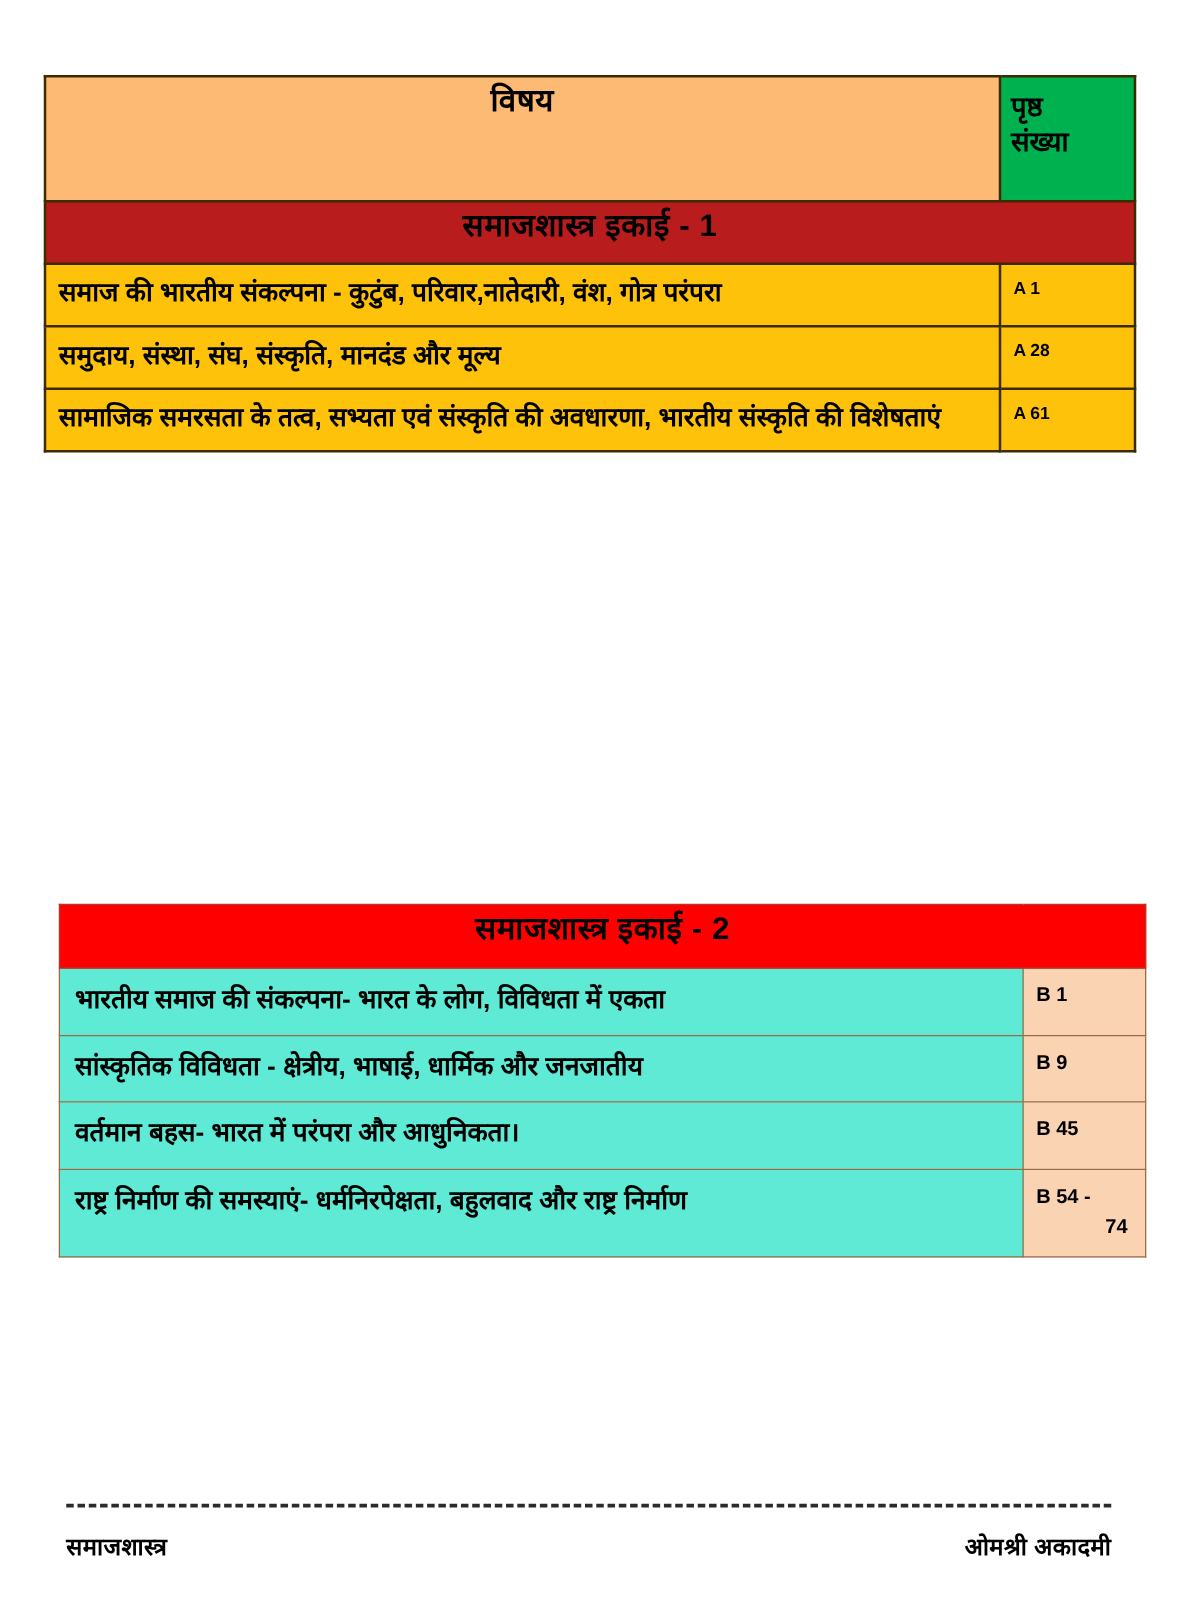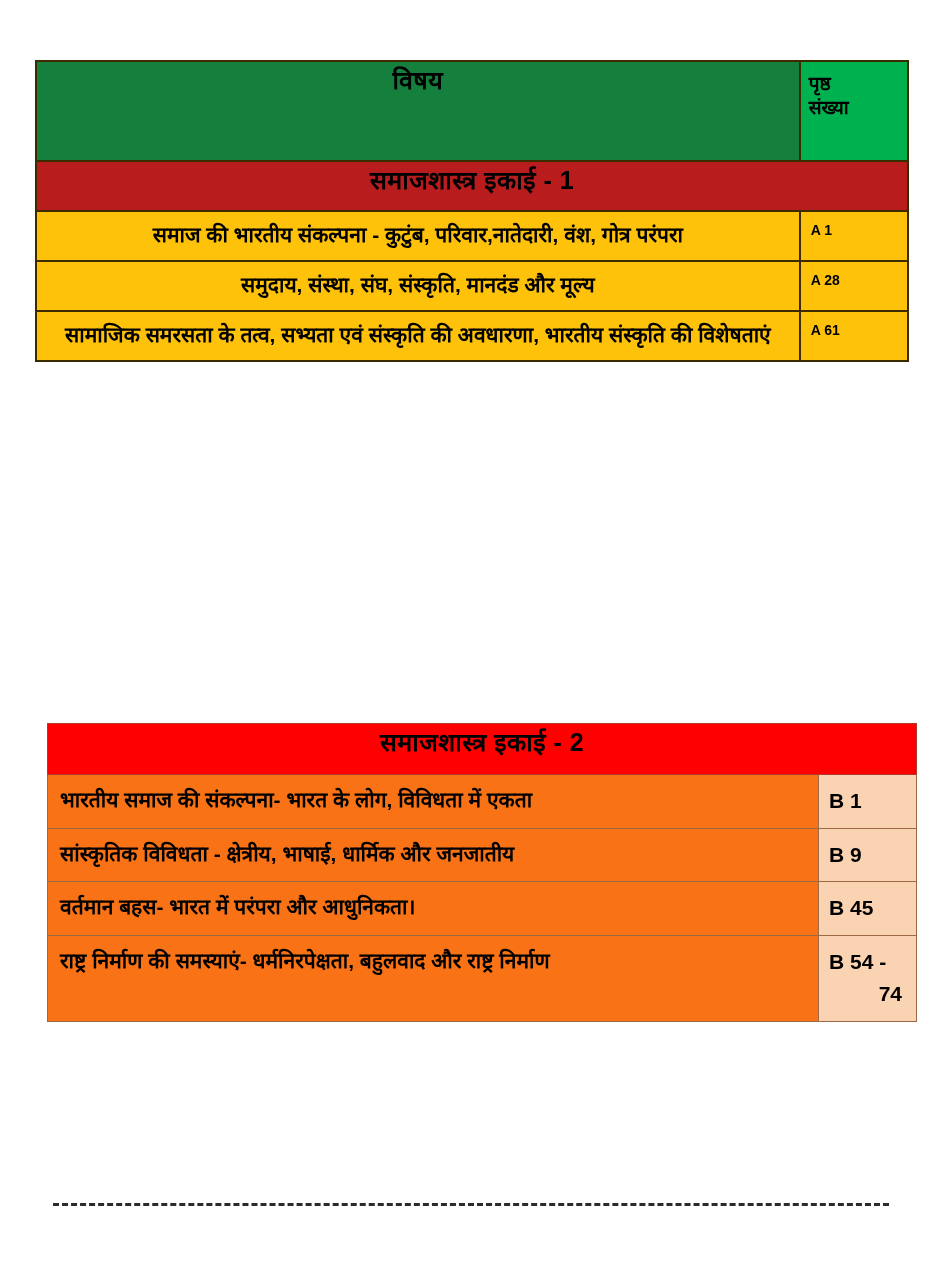--- a/index.html
+++ b/index.html
@@ -36,38 +36,38 @@
   .toc-table-1 td, .toc-table-1 th {
     border: 2px solid #3d2b00;
     padding: 0;
     vertical-align: top;
   }
 
   .col-subject-1 { width: 762px; }
   .col-page-1    { width: 108px; }
 
   .hdr-green {
-    background: #15803d;
+    background: #fdba74;
     height: 98px;
     text-align: center;
     vertical-align: middle;
   }
   .hdr-green .hdr-text {
     font-size: 25px;
     font-weight: bold;
     letter-spacing: .5px;
   }
   .hdr-green-page {
     background: #00b14f;
     text-align: left;
     vertical-align: top;
     padding: 10px 0 0 8px !important;
   }
   .hdr-green-page .hdr-text {
-    font-size: 19px;
+    font-size: 22px;
     font-weight: bold;
     line-height: 1.25;
     display: block;
   }
 
   .unit-band {
     background: #b91c1c;
     height: 48px;
     text-align: center;
     vertical-align: middle;
@@ -78,21 +78,20 @@
     letter-spacing: .5px;
   }
 
   .amber-cell {
     background: #ffc20a;
     padding: 7px 10px 9px 10px !important;
     font-size: 21px;
     font-weight: bold;
     line-height: 1.52;
     vertical-align: middle;
-    text-align: center;
   }
   .amber-page {
     background: #ffc20a;
     padding: 8px 8px 8px 10px !important;
     font-size: 14px;
     font-weight: bold;
     line-height: 1.52;
     vertical-align: top;
     white-space: pre-line;
   }
@@ -125,32 +124,32 @@
     vertical-align: middle;
     border-color: #b03a2e !important;
   }
   .unit-band-2 .unit-text {
     font-size: 25px;
     font-weight: bold;
     letter-spacing: .5px;
   }
 
   .peach-cell {
-    background: #f97316;
+    background: #5eead4;
     padding: 9px 10px 11px 12px !important;
     font-size: 21px;
     font-weight: bold;
     line-height: 1.55;
     vertical-align: middle;
     margin-top: 48px;
   }
   .peach-page {
     background: #fad3b2;
     padding: 10px 6px 10px 10px !important;
-    font-size: 21px;
+    font-size: 16px;
     font-weight: bold;
     line-height: 1.55;
     vertical-align: top;
   }
   .peach-page.two-line .pg-first { display: block; text-align: left; }
   .peach-page.two-line .pg-second { display: block; text-align: right; padding-right: 8px; }
 
   
   .footer {
     position: absolute;
@@ -254,15 +253,19 @@
         <td class="peach-page two-line">
           <span class="pg-first">B  54  -</span>
           <span class="pg-second">74</span>
         </td>
       </tr>
     </tbody>
   </table>
 
   <div class="footer">
     <div class="footer-rule"></div>
+    <div class="footer-row">
+      <span class="footer-left">समाजशास्त्र</span>
+      <span class="footer-right">ओमश्री अकादमी</span>
+    </div>
   </div>
 
 </div>
 
 </body></html>

